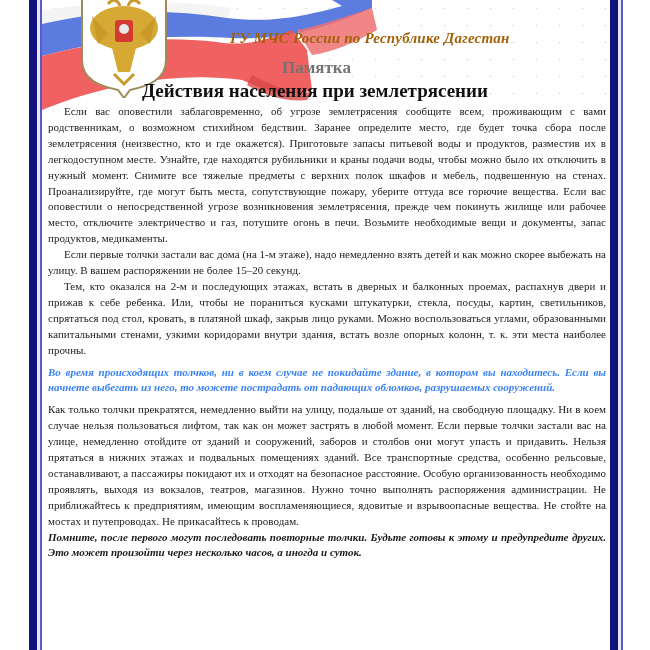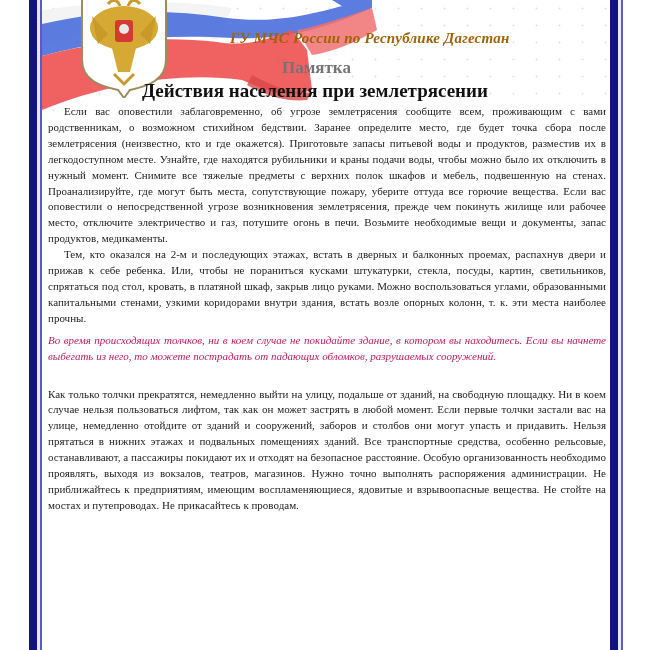--- a/index.html
+++ b/index.html
@@ -24,21 +24,21 @@
 
     .agency { position:absolute; left:188px; top:30px; width:360px;
       font-style:italic; font-weight:bold; font-size:15px; color:#a16207; letter-spacing:0.2px; }
     .memo-title { position:absolute; left:240px; top:58px; font-weight:bold; font-size:17px; color:#737373; }
     .doc-title { position:absolute; left:100px; top:80px; width:420px; text-align:left;
       font-weight:bold; font-size:19px; color:#111; }
 
     .body-text { position:absolute; left:6px; top:104px; width:558px; font-size:11px; line-height:15.9px; text-align:justify; }
     .body-text p { margin:0; text-indent:16px; }
     .body-text p.noindent { text-indent:0; }
-    .body-text p.warn { font-weight:normal; font-style:italic; text-indent:0; margin-top:6px; margin-bottom:22px; color:#be185d; }
+    .body-text p.warn { font-weight:bold; font-style:italic; text-indent:0; margin-top:6px; margin-bottom:6px; color:#3b82f6; }
     .body-text p.final { font-weight:bold; font-style:italic; text-indent:0; color:#1a1a1a; }
   </style>
 </head>
 <body>
 
 <div class="frame-outer-l"></div>
 <div class="frame-l-pale"></div>
 <div class="frame-inner-l"></div>
 
 <div class="page">
@@ -64,21 +64,23 @@
       <path d="M30,6 C35,0 40,2 42,8 M62,6 C57,0 52,2 50,8" stroke="#c99a2a" stroke-width="3" fill="none"></path>
       <path d="M36,76 L46,86 L56,76" stroke="#c99a2a" stroke-width="3" fill="none"></path>
     </svg>
     <div class="agency">ГУ МЧС России по Республике Дагестан</div>
     <div class="memo-title">Памятка</div>
     <div class="doc-title">Действия населения при землетрясении</div>
   </div>
 
   <div class="body-text">
     <p>Если вас оповестили заблаговременно, об угрозе землетрясения сообщите всем, проживающим с вами родственникам, о возможном стихийном бедствии. Заранее определите место, где будет точка сбора после землетрясения (неизвестно, кто и где окажется). Приготовьте запасы питьевой воды и продуктов, разместив их в легкодоступном месте. Узнайте, где находятся рубильники и краны подачи воды, чтобы можно было их отключить в нужный момент. Снимите все тяжелые предметы с верхних полок шкафов и мебель, подвешенную на стенах. Проанализируйте, где могут быть места, сопутствующие пожару, уберите оттуда все горючие вещества. Если вас оповестили о непосредственной угрозе возникновения землетрясения, прежде чем покинуть жилище или рабочее место, отключите электричество и газ, потушите огонь в печи. Возьмите необходимые вещи и документы, запас продуктов, медикаменты.</p>
+    <p>Если первые толчки застали вас дома (на 1-м этаже), надо немедленно взять детей и как можно скорее выбежать на улицу. В вашем распоряжении не более 15–20 секунд.</p>
     <p>Тем, кто оказался на 2-м и последующих этажах, встать в дверных и балконных проемах, распахнув двери и прижав к себе ребенка. Или, чтобы не пораниться кусками штукатурки, стекла, посуды, картин, светильников, спрятаться под стол, кровать, в платяной шкаф, закрыв лицо руками. Можно воспользоваться углами, образованными капитальными стенами, узкими коридорами внутри здания, встать возле опорных колонн, т. к. эти места наиболее прочны.</p>
     <p class="warn">Во время происходящих толчков, ни в коем случае не покидайте здание, в котором вы находитесь. Если вы начнете выбегать из него, то можете пострадать от падающих обломков, разрушаемых сооружений.</p>
     <p class="noindent">Как только толчки прекратятся, немедленно выйти на улицу, подальше от зданий, на свободную площадку. Ни в коем случае нельзя пользоваться лифтом, так как он может застрять в любой момент. Если первые толчки застали вас на улице, немедленно отойдите от зданий и сооружений, заборов и столбов они могут упасть и придавить. Нельзя прятаться в нижних этажах и подвальных помещениях зданий. Все транспортные средства, особенно рельсовые, останавливают, а пассажиры покидают их и отходят на безопасное расстояние. Особую организованность необходимо проявлять, выходя из вокзалов, театров, магазинов. Нужно точно выполнять распоряжения администрации. Не приближайтесь к предприятиям, имеющим воспламеняющиеся, ядовитые и взрывоопасные вещества. Не стойте на мостах и путепроводах. Не прикасайтесь к проводам.</p>
+    <p class="final">Помните, после первого могут последовать повторные толчки. Будьте готовы к этому и предупредите других. Это может произойти через несколько часов, а иногда и суток.</p>
   </div>
 </div>
 
 <div class="frame-outer-r"></div>
 <div class="frame-r-pale"></div>
 <div class="frame-inner-r"></div>
 
 </body></html>

